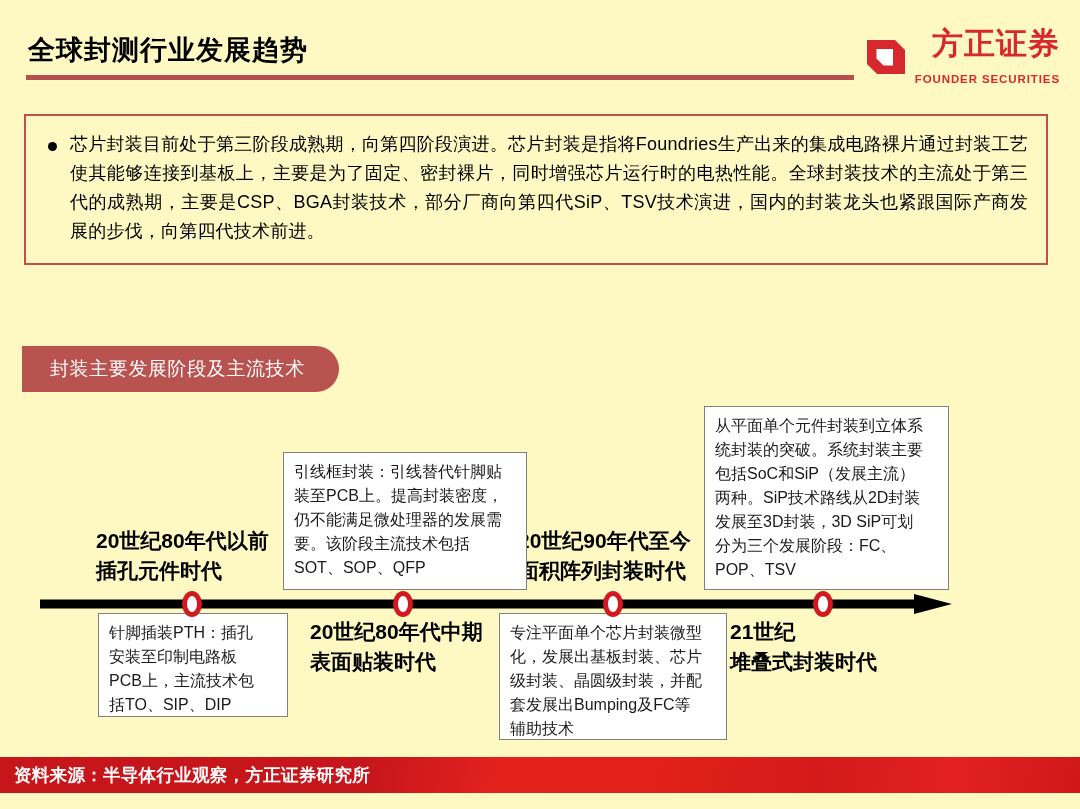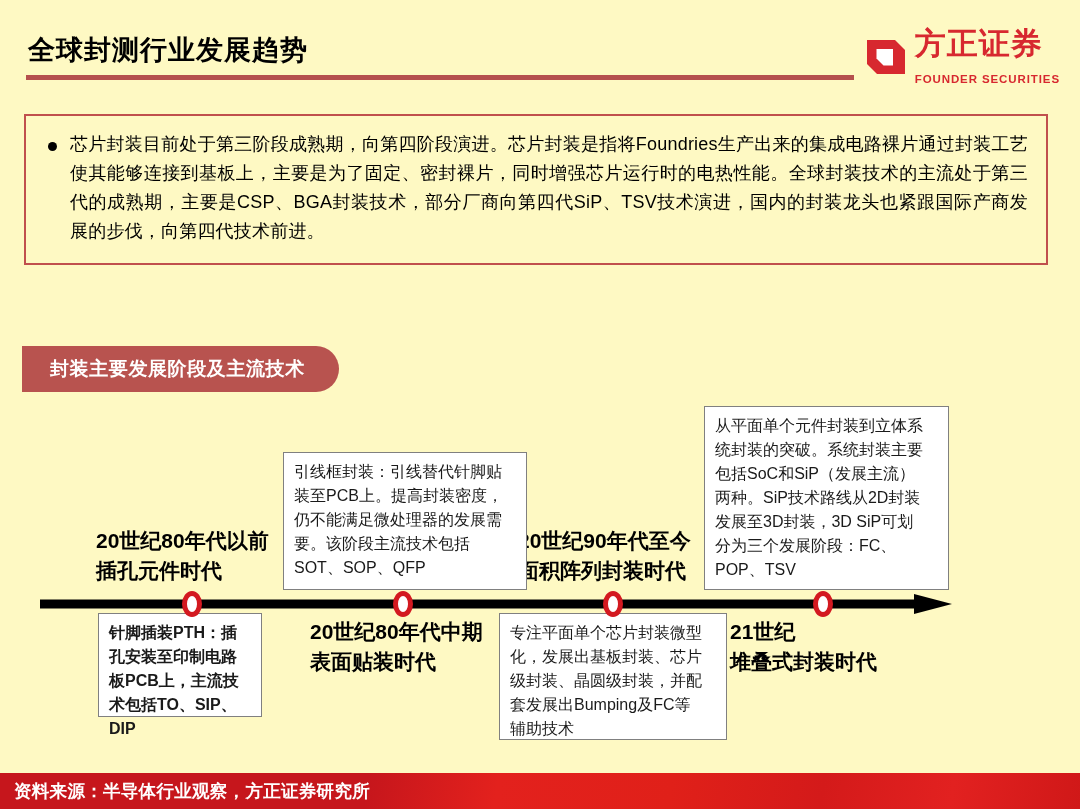--- a/index.html
+++ b/index.html
@@ -46,21 +46,21 @@
     gap: 8px;
   }
   #brand-logo .mark {
     width: 42px;
     height: 42px;
     flex: none;
   }
   #brand-logo .wordmark {
     display: flex;
     flex-direction: column;
-    align-items: flex-start;
+    align-items: flex-end;
     line-height: 1;
   }
   #brand-logo .cn {
     font-size: 31px;
     font-weight: bold;
     color: #d7282f;
     letter-spacing: 1px;
   }
   #brand-logo .en {
     font-size: 11.5px;
@@ -104,21 +104,21 @@
     left: 22px;
     top: 346px;
     height: 46px;
     padding: 0 34px 0 28px;
     display: flex;
     align-items: center;
     background: #b8534f;
     border-radius: 0 23px 23px 0;
     color: #ffffff;
     font-size: 19px;
-    font-weight: bold;
+    font-weight: normal;
     letter-spacing: 0.6px;
   }
 
   
   #timeline-axis {
     position: absolute;
     left: 40px;
     top: 594px;
     width: 912px;
     height: 20px;
@@ -156,21 +156,21 @@
     line-height: 1.5;
     color: #1a1a1a;
     text-align: left;
     z-index: 2;
   }
 
   
   #footer-bar {
     position: absolute;
     left: 0;
-    bottom: 0;
+    bottom: 16px;
     width: 1080px;
     height: 36px;
     background: linear-gradient(100deg,
         #c6161c 0%, #c6161c 34%,
         #e3211d 46%, #e02019 62%,
         #d41a1a 76%, #e22120 88%, #d01818 100%);
     display: flex;
     align-items: center;
   }
   #footer-source {
@@ -223,21 +223,21 @@
 
     <div class="era-label" style="left:96px; top:526px; width:192px;">20世纪80年代以前
 插孔元件时代</div>
     <div class="era-label" style="left:310px; top:617px; width:188px;">20世纪80年代中期
 表面贴装时代</div>
     <div class="era-label" style="left:518px; top:526px; width:192px;">20世纪90年代至今
 面积阵列封装时代</div>
     <div class="era-label" style="left:730px; top:617px; width:190px;">21世纪
 堆叠式封装时代</div>
 
-    <div class="detail-box" style="left:98px; top:613px; width:164px; height:104px;font-weight:bold;">针脚插装PTH：插孔安装至印制电路板PCB上，主流技术包括TO、SIP、DIP</div>
+    <div class="detail-box" style="left:98px; top:613px; width:190px; height:104px;">针脚插装PTH：插孔安装至印制电路板PCB上，主流技术包括TO、SIP、DIP</div>
     <div class="detail-box" style="left:283px; top:452px; width:244px; height:138px;">引线框封装：引线替代针脚贴装至PCB上。提高封装密度，仍不能满足微处理器的发展需要。该阶段主流技术包括SOT、SOP、QFP</div>
     <div class="detail-box" style="left:499px; top:613px; width:228px; height:127px;">专注平面单个芯片封装微型化，发展出基板封装、芯片级封装、晶圆级封装，并配套发展出Bumping及FC等辅助技术</div>
     <div class="detail-box" style="left:704px; top:406px; width:245px; height:184px;">从平面单个元件封装到立体系统封装的突破。系统封装主要包括SoC和SiP（发展主流）两种。SiP技术路线从2D封装发展至3D封装，3D SiP可划分为三个发展阶段：FC、POP、TSV</div>
 
   </div>
 
   <div id="footer-bar">
     <span id="footer-source">资料来源：半导体行业观察，方正证券研究所</span>
   </div>
 

